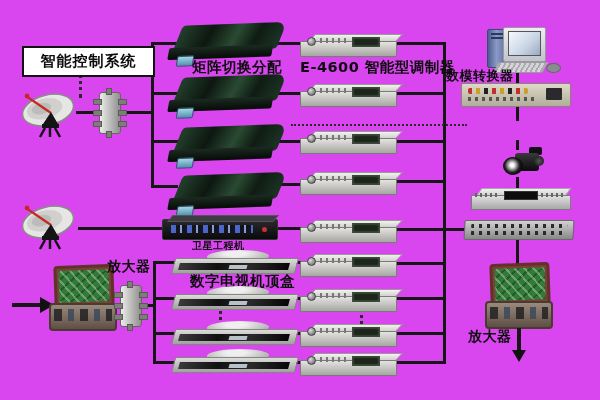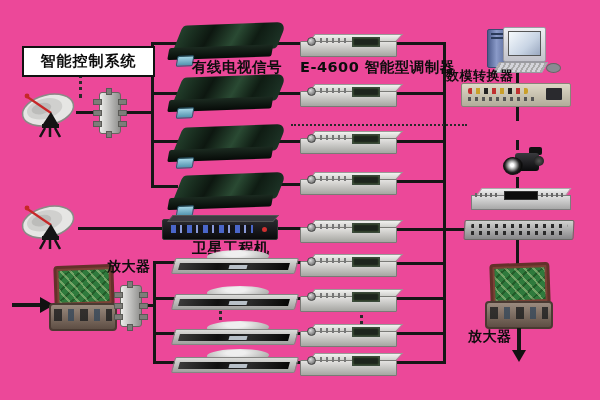--- a/index.html
+++ b/index.html
@@ -1,16 +1,16 @@
 <!DOCTYPE html>
 <html><head>
 <meta charset="utf-8">
 <style>
   html,body{margin:0;padding:0;background:#fff;}
-  .canvas{position:relative;width:600px;height:400px;background:#ec4899;overflow:hidden;
+  .canvas{position:relative;width:600px;height:400px;background:#d946ef;overflow:hidden;
           font-family:"DejaVu Sans",sans-serif;}
   
   .ln{position:absolute;background:#161616;display:block;}
   .dot-v{position:absolute;width:0;border-left:3px dotted #2a2a2a;display:block;}
   .dot-h{position:absolute;height:0;border-top:2px dotted #2a2a2a;display:block;}
   
   .lbl{position:absolute;font-weight:bold;color:#0d0d0d;white-space:nowrap;font-size:14px;letter-spacing:.5px;}
   .box-label{position:absolute;border:2.5px solid #111;background:#fff;display:flex;align-items:center;
              justify-content:center;font-weight:bold;color:#0d0d0d;letter-spacing:1px;}
   
@@ -192,21 +192,21 @@
     <i class="sp-stub" style="right:-7px;top:28px"></i>
     <i class="sp-stub" style="left:6px;top:-5px;width:4px;height:5px"></i>
     <i class="sp-stub" style="left:6px;bottom:-5px;width:4px;height:5px"></i>
   </div>
 
   <div class="decoder" style="left:166px;top:24px">
     <i class="dec-top"></i>
     <i class="dec-front"></i>
     <i class="dec-port"></i>
   </div>
-  <div class="lbl" style="left:192px;top:58px;font-size:14.5px">有线电视信号</div>
+  <div class="lbl" style="left:192px;top:58px;font-size:14.5px">矩阵切换分配</div>
   <div class="decoder" style="left:166px;top:76px">
     <i class="dec-top"></i>
     <i class="dec-front"></i>
     <i class="dec-port"></i>
   </div>
   <div class="decoder" style="left:166px;top:126px">
     <i class="dec-top"></i>
     <i class="dec-front"></i>
     <i class="dec-port"></i>
   </div>
@@ -293,21 +293,21 @@
       <path d="M31 24 l7 12 l-15 0 z" fill="#141414"></path>
       <rect x="22" y="36" width="17" height="4" fill="#141414"></rect>
       <path d="M25 40 l-5 9 M35 40 l5 9 M30 40 l0 9" stroke="#141414" stroke-width="2.5" fill="none"></path>
     </svg>
   </div>
   <div class="rack" style="left:162px;top:219px">
     <i class="rack-top"></i>
     <i class="rack-lights"></i>
     <i class="rack-red"></i>
   </div>
-  <div class="lbl" style="left:192px;top:239px;font-size:15px">卫星工程机</div>
+  <div class="lbl" style="left:192px;top:239px;font-size:10px">卫星工程机</div>
 
   <i class="ln" style="left:12px;top:303px;width:29px;height:4px"></i>
   <i class="arr-r" style="left:40px;top:297px"></i>
   <div class="amp" style="left:49px;top:265px">
     <i class="amp-lid">
         <i class="amp-pcb"></i>
       </i>
     <i class="amp-base">
         <i class="amp-parts"></i>
       </i>
@@ -323,20 +323,21 @@
     <i class="sp-stub" style="left:6px;top:-5px;width:4px;height:5px"></i>
     <i class="sp-stub" style="left:6px;bottom:-5px;width:4px;height:5px"></i>
   </div>
 
   <div class="stb" style="left:171px;top:251px">
     <i class="stb-bulge"></i>
     <i class="stb-body"></i>
     <i class="stb-band"></i>
     <i class="stb-disp"></i>
   </div>
+  <div class="lbl" style="left:190px;top:272px;font-size:14.5px">数字电视机顶盒</div>
   <div class="stb" style="left:171px;top:287px">
     <i class="stb-bulge"></i>
     <i class="stb-body"></i>
     <i class="stb-band"></i>
     <i class="stb-disp"></i>
   </div>
   <div class="stb" style="left:171px;top:322px">
     <i class="stb-bulge"></i>
     <i class="stb-body"></i>
     <i class="stb-band"></i>

